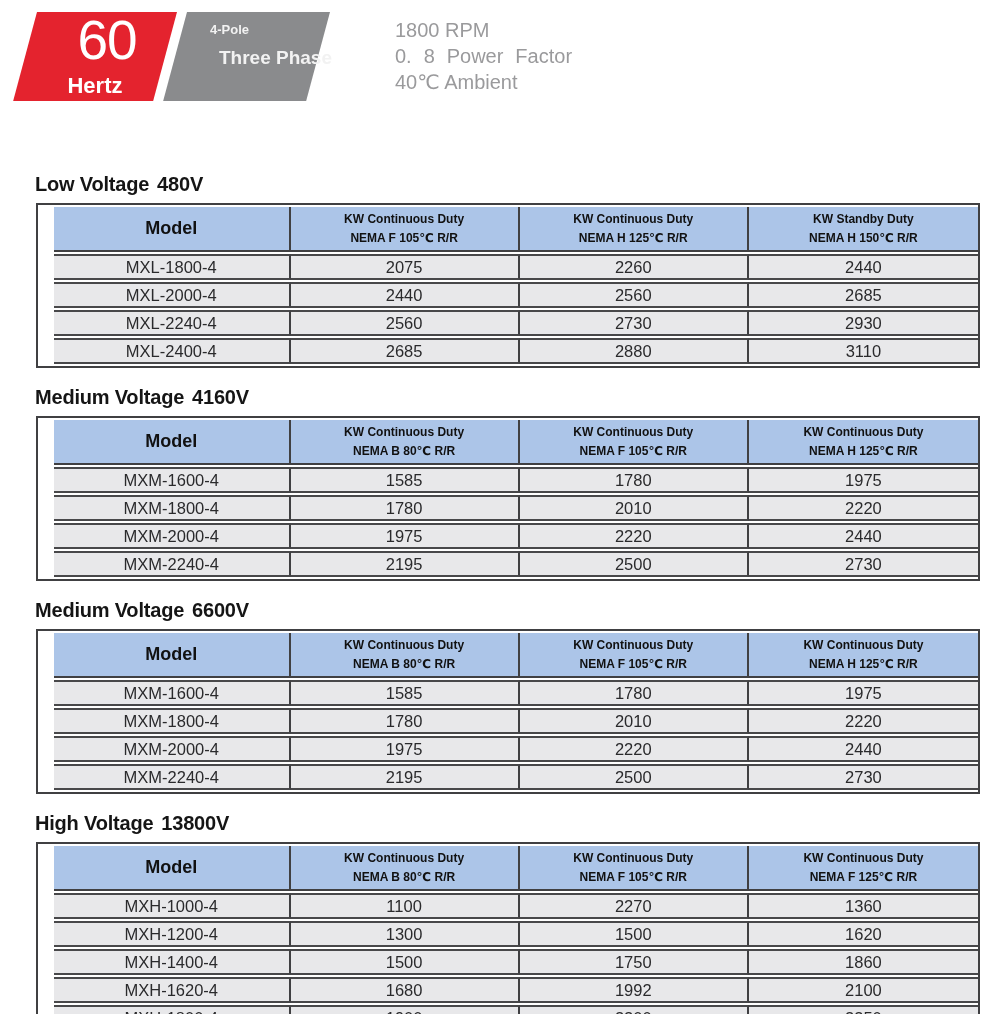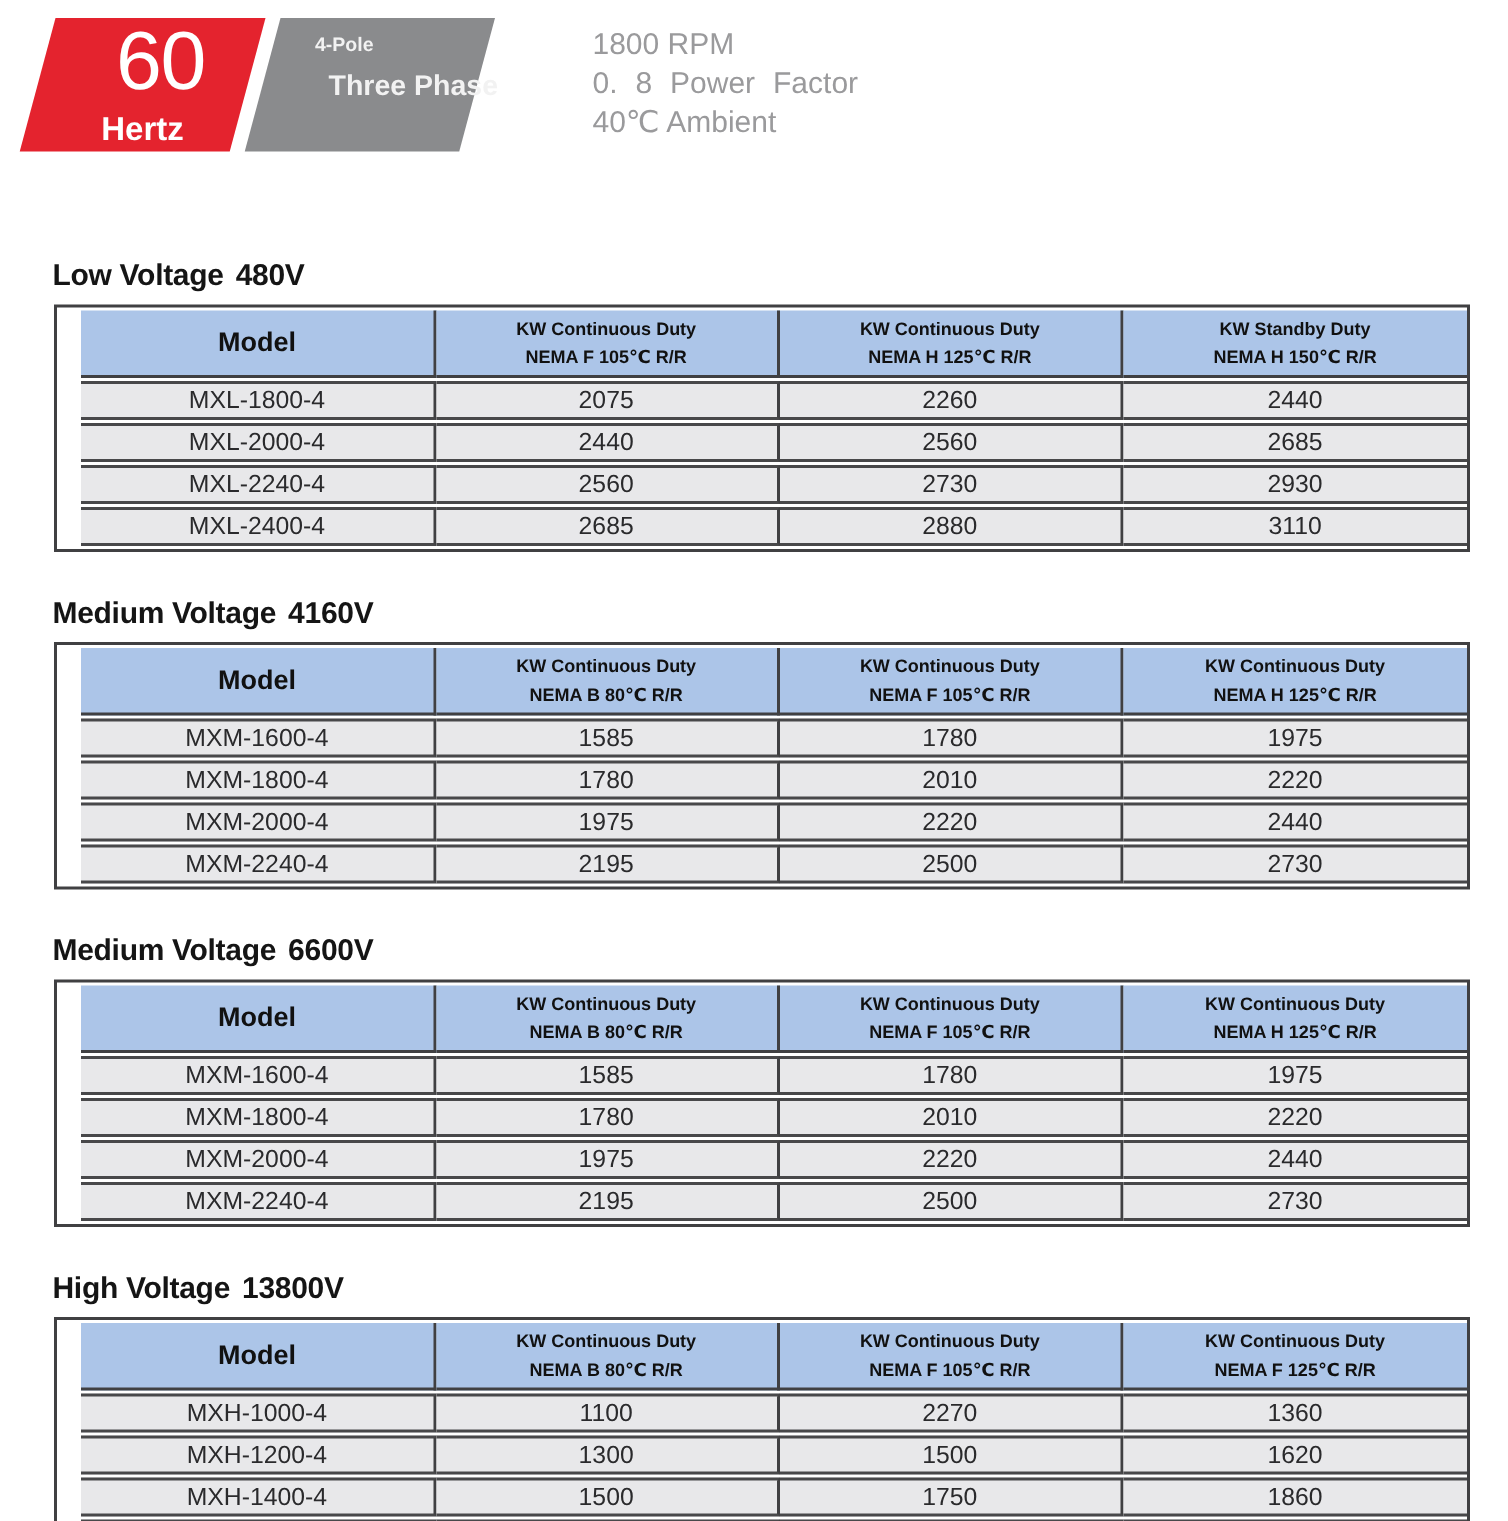--- a/index.html
+++ b/index.html
@@ -16,21 +16,21 @@
               font-size:55px; line-height:55px; font-weight:normal; color:#fff; letter-spacing:-1px; }
   .hz-label { position:absolute; left:25px; top:73px; width:140px; text-align:center;
               font-size:22px; font-weight:bold; color:#fff; }
   .pole-1 { position:absolute; left:210px; top:22px; font-size:13px; font-weight:bold; color:#f2f2f2; }
   .pole-2 { position:absolute; left:219px; top:47px; font-size:19px; font-weight:bold; color:#f2f2f2; }
   .specs  { position:absolute; left:395px; top:17px; font-size:20px; line-height:26px; color:#9a9a9c; }
   .specs .ws { word-spacing:0.32em; }
 
   
   .content { position:absolute; left:36px; top:173px; width:944px; }
-  .section { margin-bottom:30px; }
+  .section { margin-bottom:18px; }
   .sec-title { font-size:20px; font-weight:bold; color:#151515; letter-spacing:-0.2px;
                line-height:22px; margin-left:-1px; margin-bottom:8px; }
   .sec-title .volt { margin-left:8px; }
 
   table { width:100%; table-layout:fixed; border-collapse:separate; border-spacing:0 2px;
           border:2.5px solid #404042; background:#fff;padding-left:16px; }
   th { background:#acc5e8; height:45px; vertical-align:middle; text-align:center;
        font-size:12px; font-weight:bold; line-height:19px; color:#111;
        border-right:2px solid #404042; border-bottom:2px solid #404042; }
   th.model { font-size:18px; }
@@ -274,21 +274,21 @@
         </tr>
         <tr>
           <td>MXH-1400-4</td>
           <td>1500</td>
           <td>1750</td>
           <td>1860</td>
         </tr>
         <tr>
           <td>MXH-1620-4</td>
           <td>1680</td>
-          <td>2000</td>
+          <td>1992</td>
           <td>2100</td>
         </tr>
         <tr>
           <td>MXH-1800-4</td>
           <td>1900</td>
           <td>2200</td>
           <td>2350</td>
         </tr>
       </tbody>
     </table>

